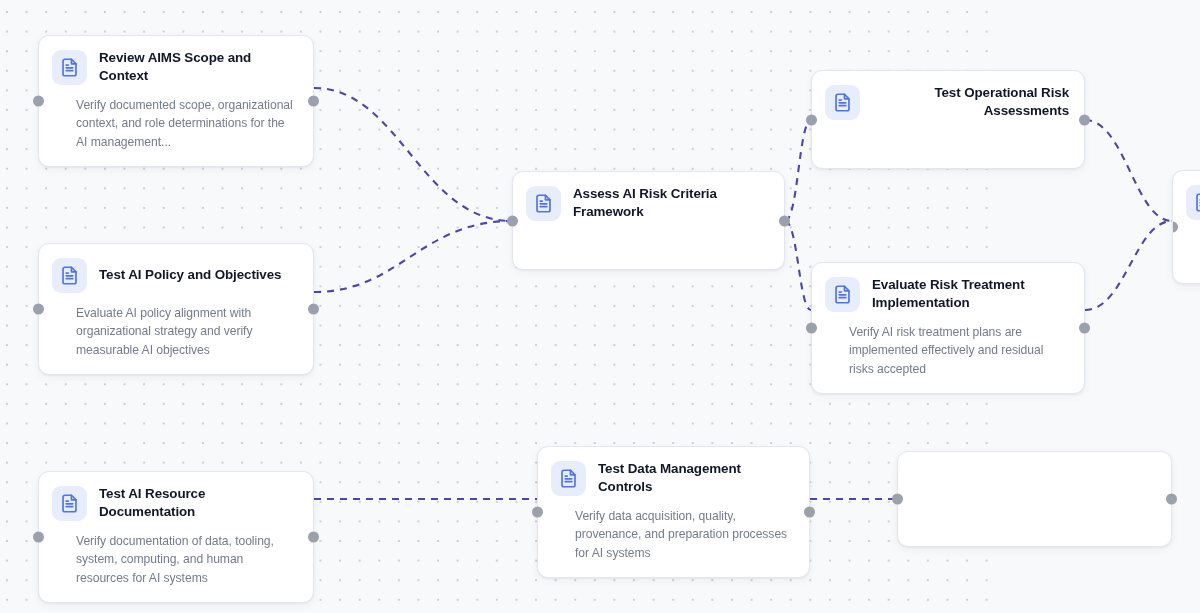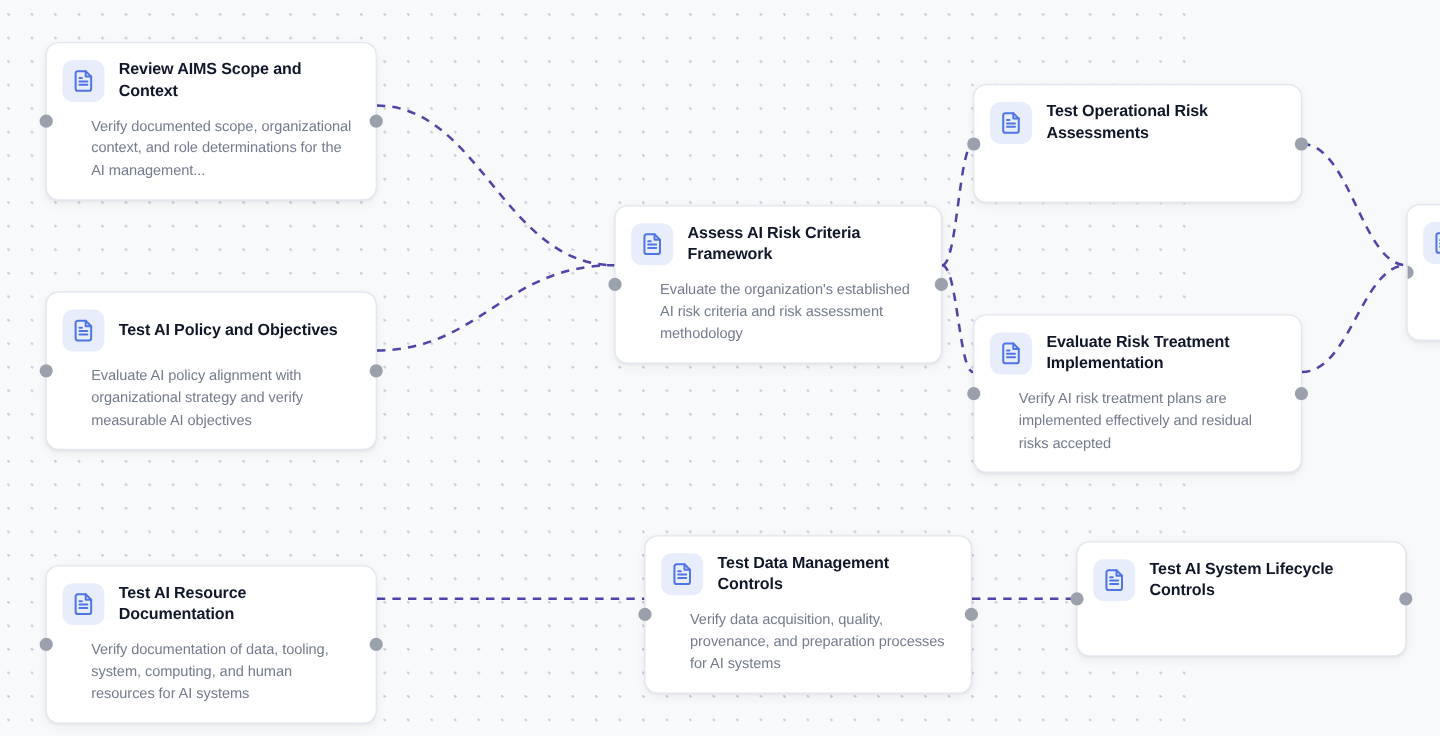--- a/index.html
+++ b/index.html
@@ -167,26 +167,25 @@
         <svg width="21" height="21" viewBox="0 0 24 24" fill="none" stroke="#4f74e3" stroke-width="1.9" stroke-linecap="round" stroke-linejoin="round">
           <path d="M14.2 2.6H6.6a2 2 0 0 0-2 2v14.8a2 2 0 0 0 2 2h10.8a2 2 0 0 0 2-2V7.8z"></path>
           <path d="M14.2 2.6v5.2h5.2"></path>
           <path d="M8.2 12.4h7.6"></path>
           <path d="M8.2 15.6h7.6"></path>
           <path d="M8.2 9.2h2.4"></path>
         </svg>
       </span>
       <span class="node-title">Assess AI Risk Criteria Framework</span>
     </div>
-    <div class="node-desc">Evaluate the organization's established AI risk criteria and risk assessment methodology</div>
-    <span class="handle left" style="background: rgb(154, 160, 172);"></span>
-    <span class="handle right" style="background: rgb(154, 160, 172);"></span>
-  </div>
-
-  <div class="flow-node" style="left: 811px; top: 70px; width: 274px; min-height: 99px;">
+    <span class="handle left" style="background: rgb(154, 160, 172);"></span>
+    <span class="handle right" style="background: rgb(154, 160, 172);"></span>
+  </div>
+
+  <div class="flow-node" style="left: 811px; top: 70px; width: 274px; min-height: 99px; text-align: right;">
     <div class="node-head">
       <span class="node-icon" style="background: rgb(232, 237, 251);">
         <svg width="21" height="21" viewBox="0 0 24 24" fill="none" stroke="#4f74e3" stroke-width="1.9" stroke-linecap="round" stroke-linejoin="round">
           <path d="M14.2 2.6H6.6a2 2 0 0 0-2 2v14.8a2 2 0 0 0 2 2h10.8a2 2 0 0 0 2-2V7.8z"></path>
           <path d="M14.2 2.6v5.2h5.2"></path>
           <path d="M8.2 12.4h7.6"></path>
           <path d="M8.2 15.6h7.6"></path>
           <path d="M8.2 9.2h2.4"></path>
         </svg>
       </span>
@@ -263,30 +262,18 @@
         </svg>
       </span>
       <span class="node-title">Test Data Management Controls</span>
     </div>
     <div class="node-desc">Verify data acquisition, quality, provenance, and preparation processes for AI systems</div>
     <span class="handle left" style="background: rgb(154, 160, 172);"></span>
     <span class="handle right" style="background: rgb(154, 160, 172);"></span>
   </div>
 
   <div class="flow-node" style="left: 897px; top: 451px; width: 275px; min-height: 96px;">
-    <div class="node-head">
-      <span class="node-icon" style="background: rgb(232, 237, 251);">
-        <svg width="21" height="21" viewBox="0 0 24 24" fill="none" stroke="#4f74e3" stroke-width="1.9" stroke-linecap="round" stroke-linejoin="round">
-          <path d="M14.2 2.6H6.6a2 2 0 0 0-2 2v14.8a2 2 0 0 0 2 2h10.8a2 2 0 0 0 2-2V7.8z"></path>
-          <path d="M14.2 2.6v5.2h5.2"></path>
-          <path d="M8.2 12.4h7.6"></path>
-          <path d="M8.2 15.6h7.6"></path>
-          <path d="M8.2 9.2h2.4"></path>
-        </svg>
-      </span>
-      <span class="node-title">Test AI System Lifecycle Controls</span>
-    </div>
     <span class="handle left" style="background: rgb(154, 160, 172);"></span>
     <span class="handle right" style="background: rgb(154, 160, 172);"></span>
   </div>
 </div>
 
 </div>
 
 </body></html>

